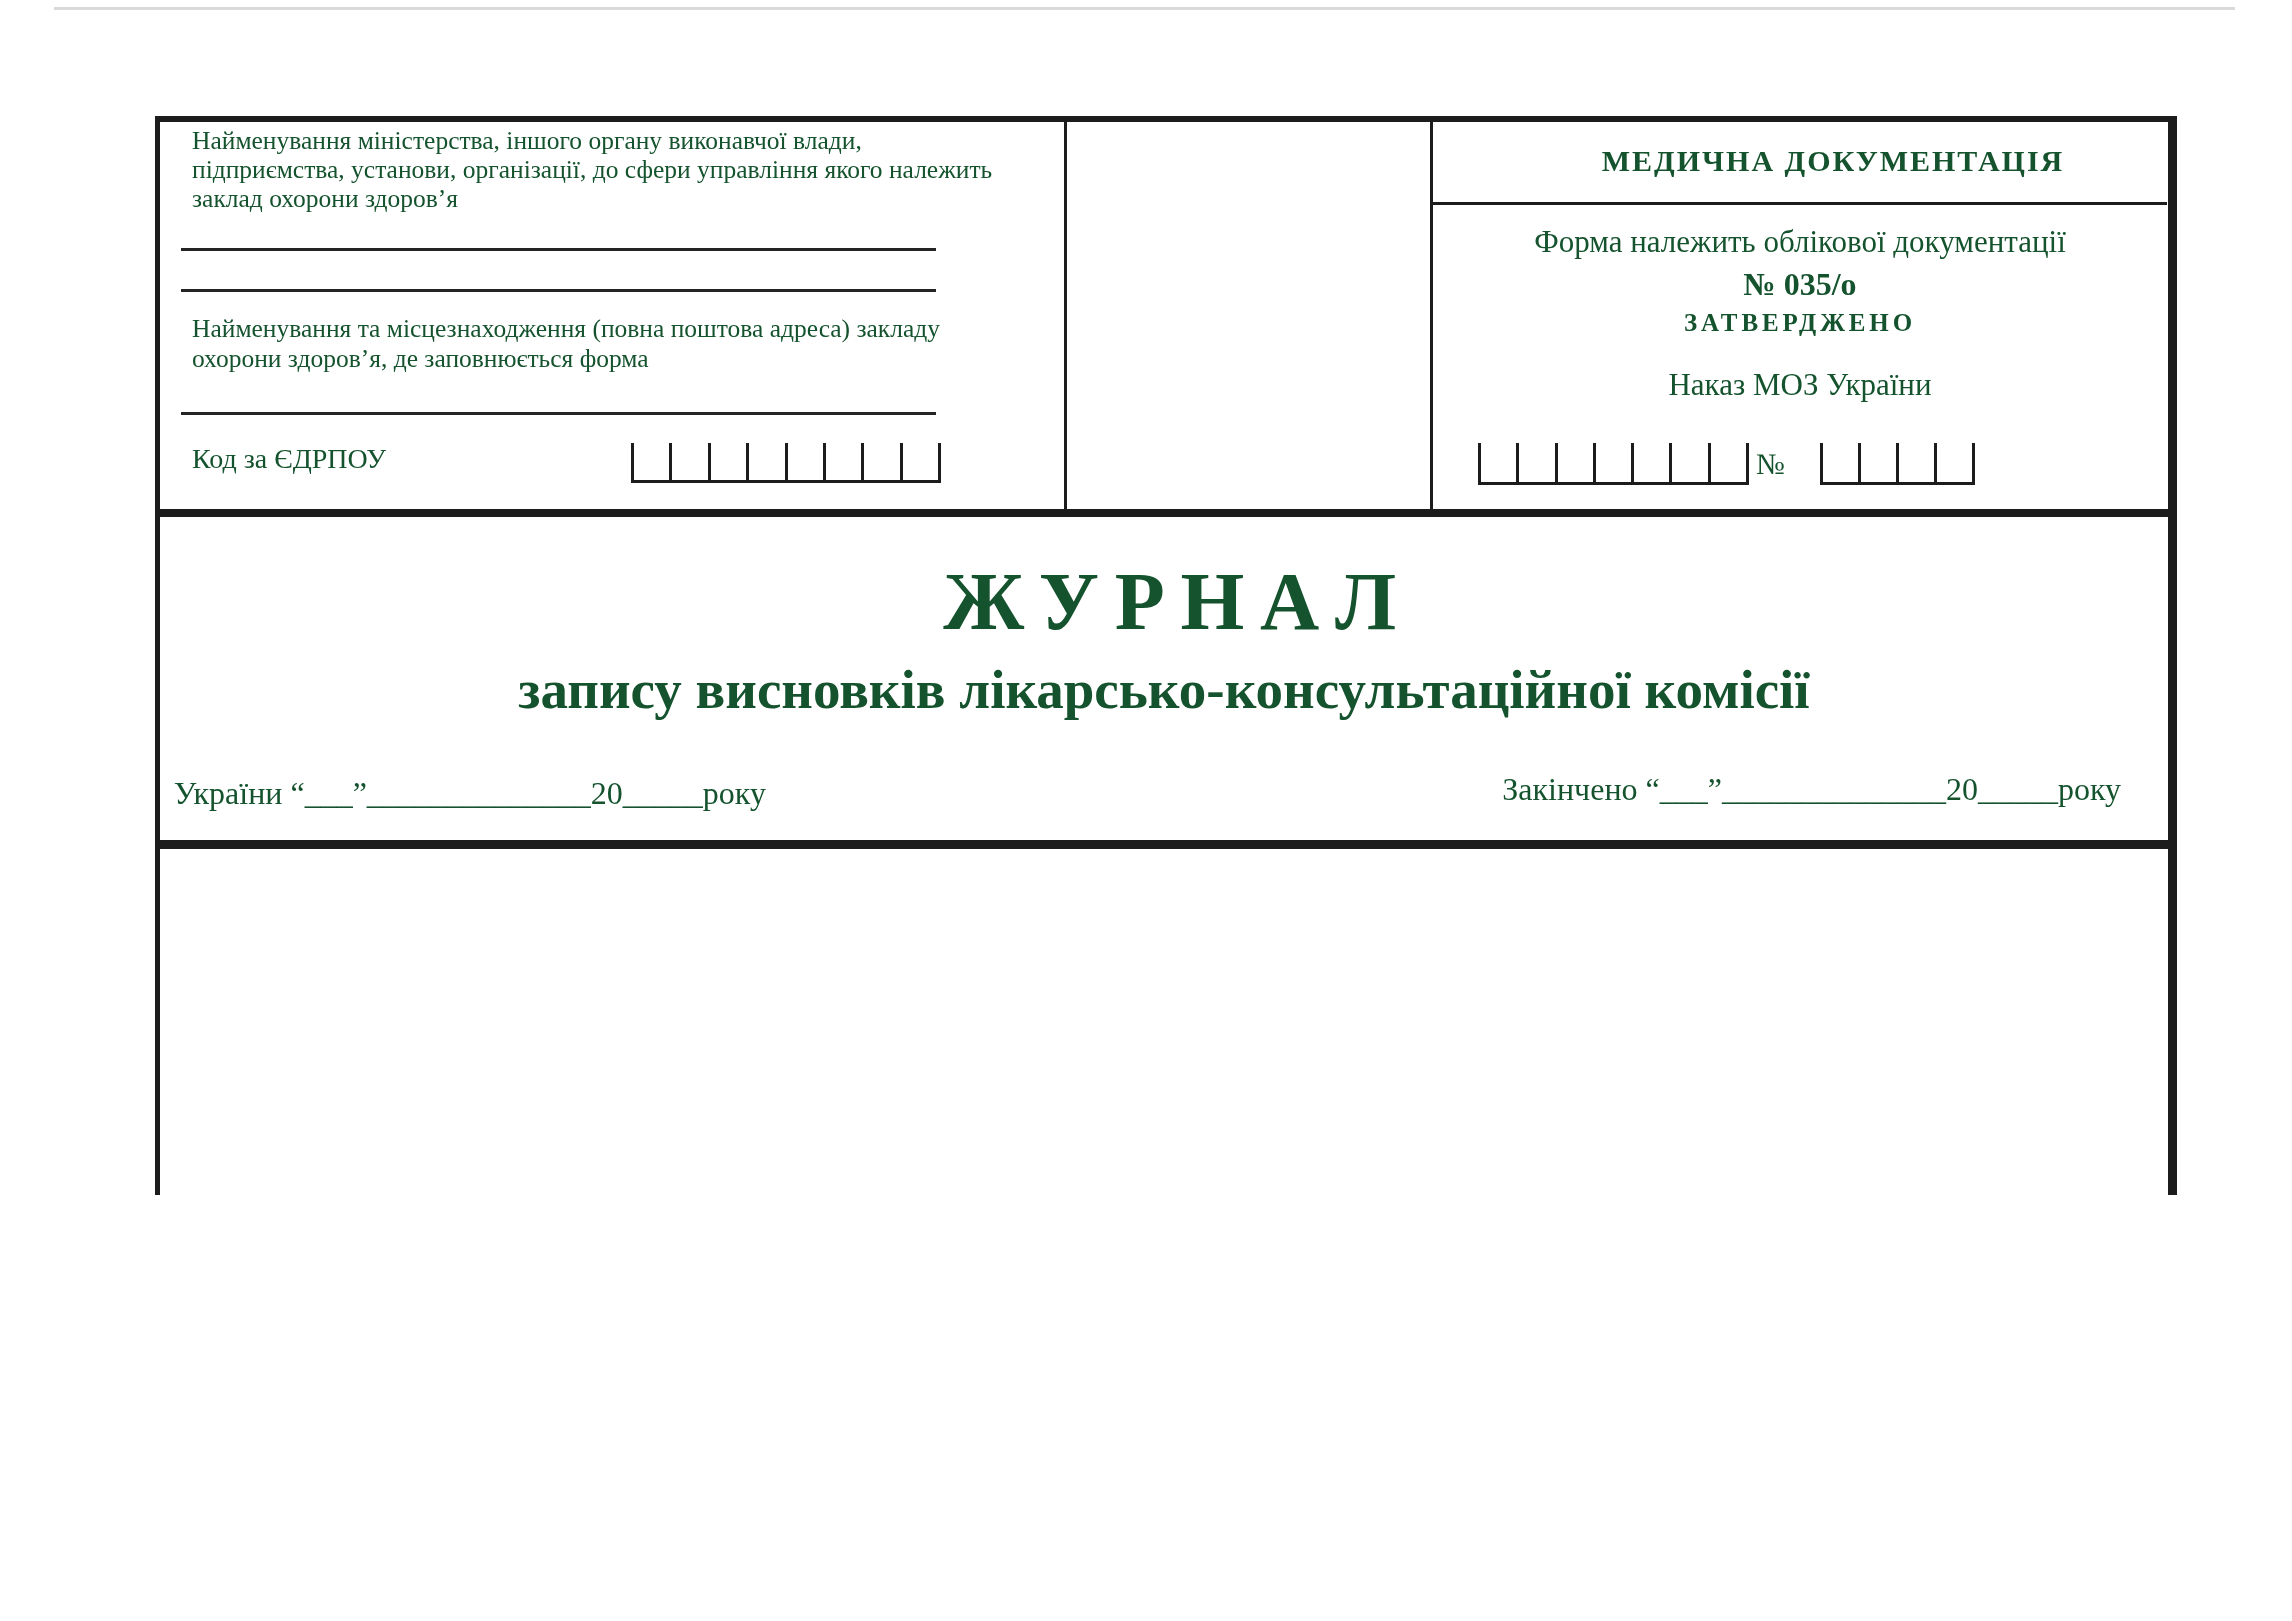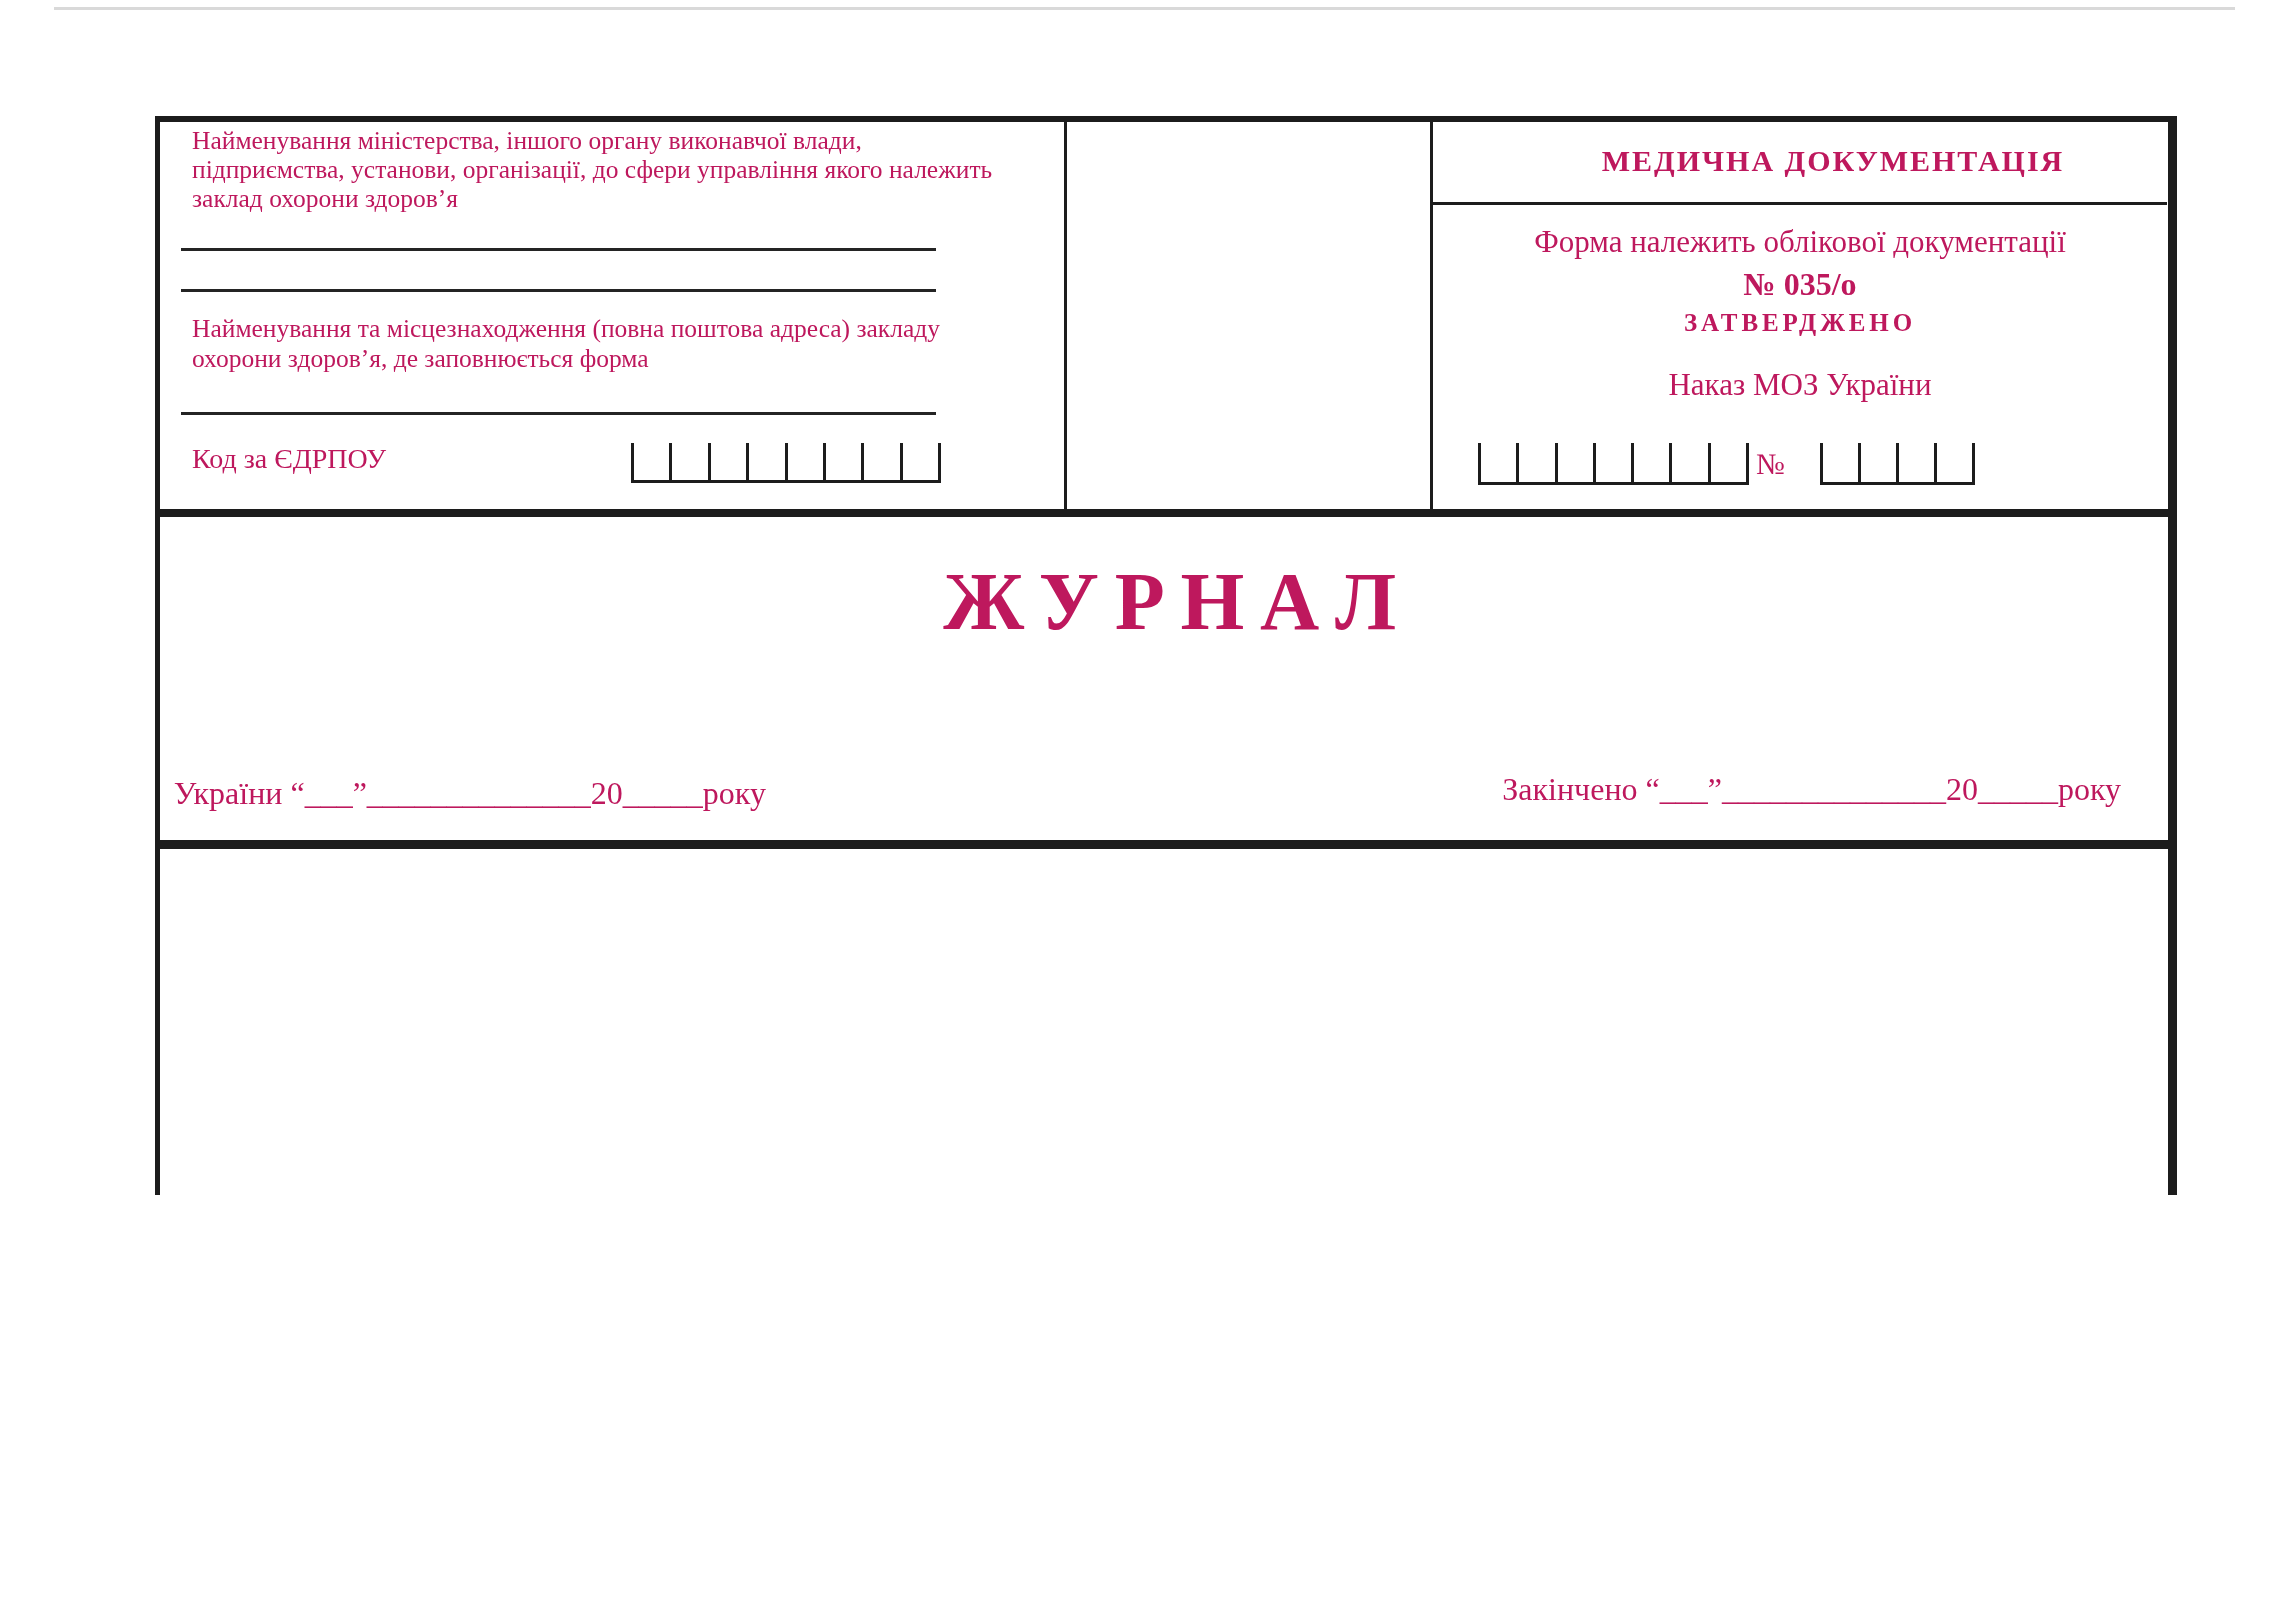--- a/index.html
+++ b/index.html
@@ -1,21 +1,21 @@
 <!DOCTYPE html>
 <html><head>
 <meta charset="utf-8">
 <style>
   html,body{margin:0;padding:0;background:#ffffff;}
   .page{
     position:relative;
     width:2293px;height:1195px;
     background:#ffffff;
     font-family:"Liberation Serif","DejaVu Serif",serif;
-    color:#be185d;
+    color:#14532d;
     overflow:hidden;
   }
   
   .scan-streak-top{position:absolute;left:54px;top:6.9px;width:2181px;height:2.9px;background:#d9d9d9;}
   .scan-streak-bottom{position:absolute;left:76px;top:1517px;width:2178px;height:3.9px;background:#c6c6c6;}
 
   .form{
     position:absolute;left:155px;top:116px;width:2022px;height:1396px;
     box-sizing:border-box;
     border-top:6.9px solid #1c1c1c;
@@ -124,20 +124,21 @@
         <div class="no-sign">№</div>
         <div class="comb order-no-comb">
             <div class="comb-cell"></div>
             <div class="comb-cell"></div>
             <div class="comb-cell"></div>
             <div class="comb-cell"></div>
           </div>
       </div>
 
       <div class="journal">ЖУРНАЛ</div>
+      <div class="subtitle">запису висновків лікарсько-консультаційної комісії</div>
       <div class="started">України “___”______________20_____року</div>
       <div class="finished">Закінчено “___”______________20_____року</div>
 
       <div style="position:absolute;left:0;top:727px;width:100%;bottom:0;"></div>
 
     </div>
   </div>
 </div>
 
 

